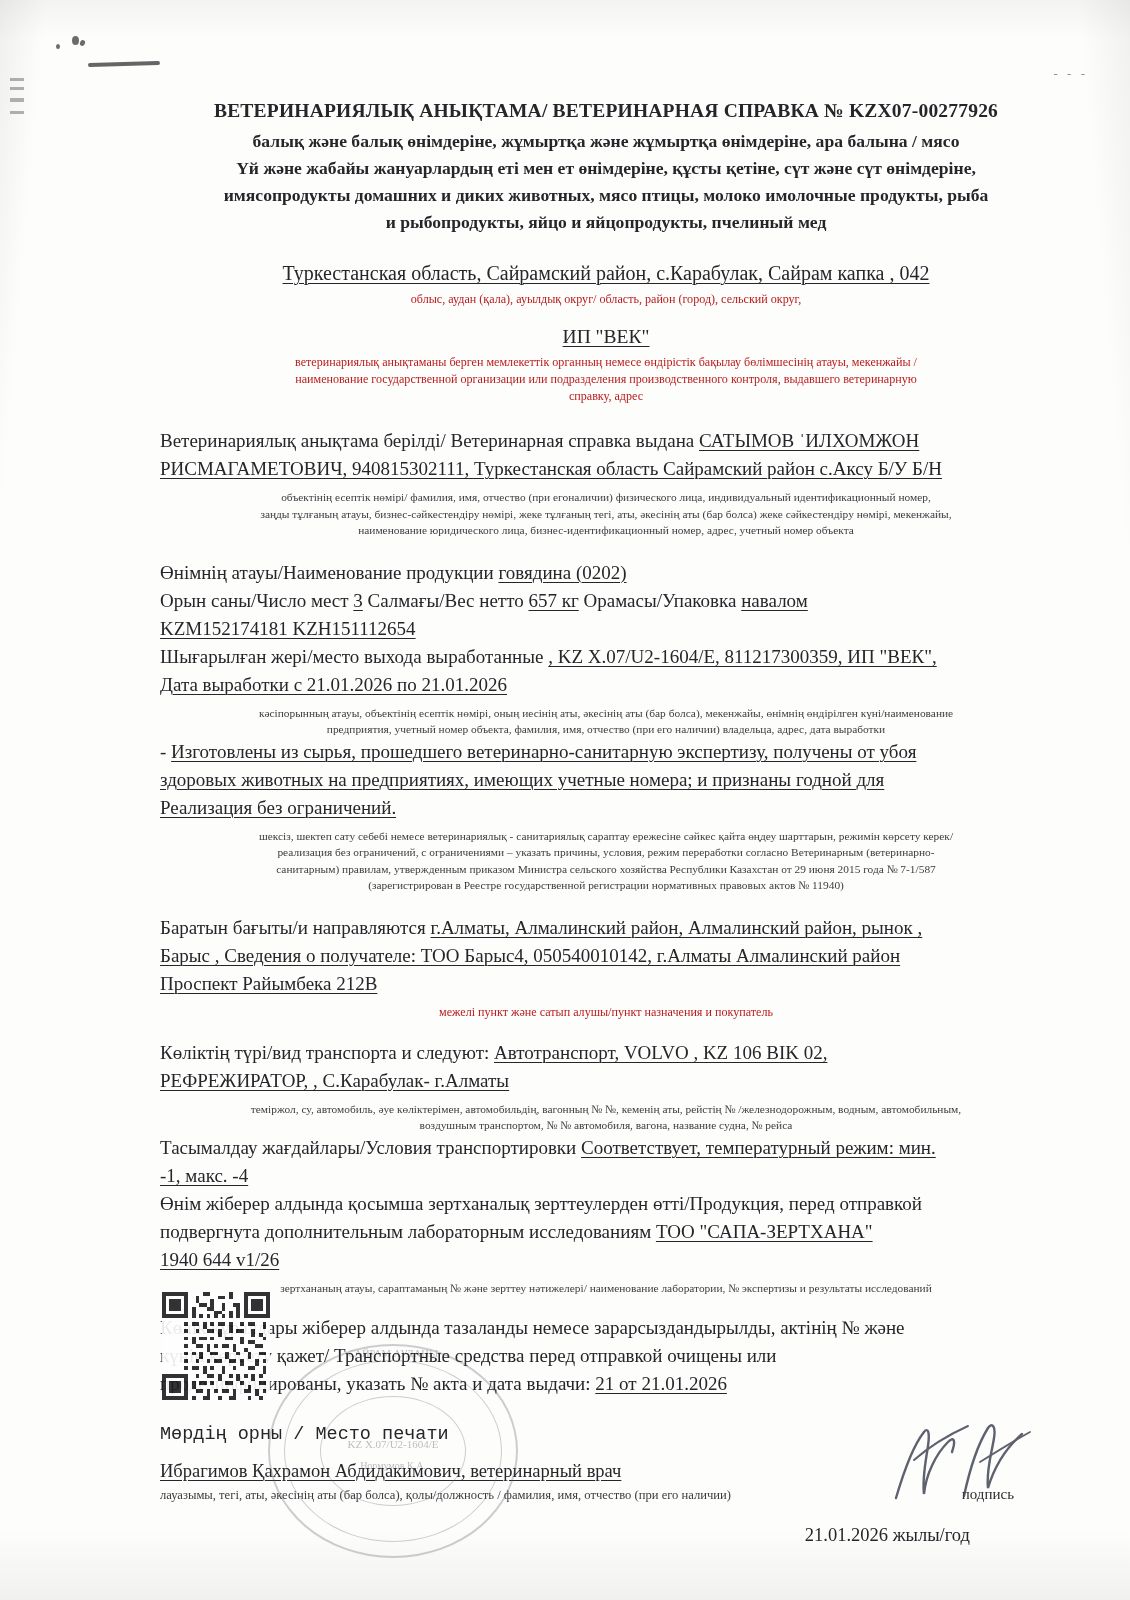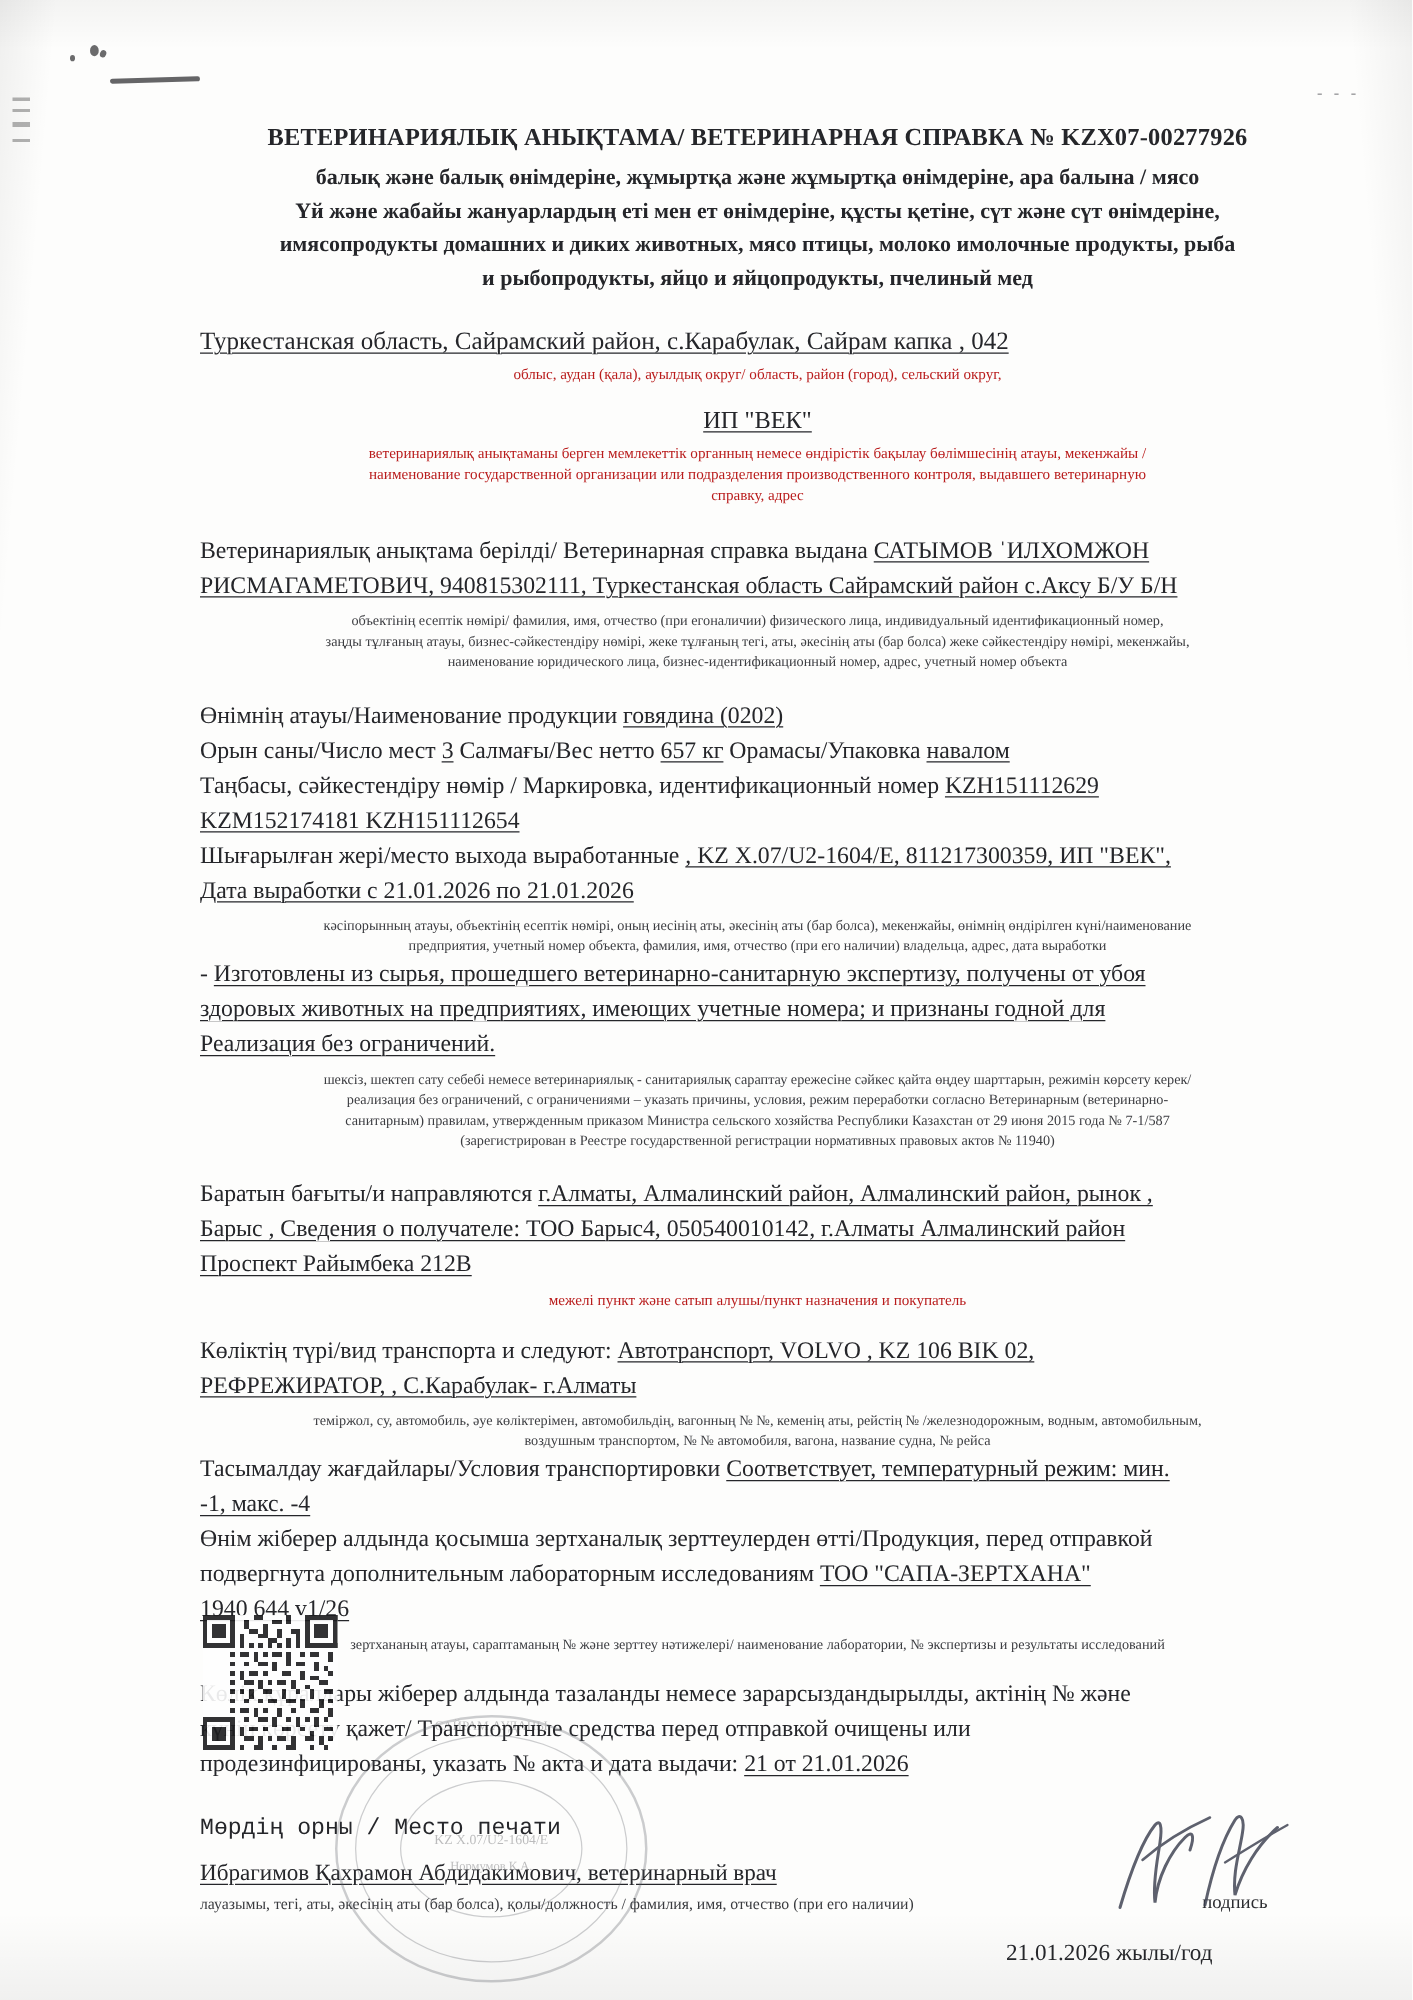--- a/index.html
+++ b/index.html
@@ -111,20 +111,21 @@
   }
   .org-name {
     text-align: center;
     font-size: 19.5px;
     margin-top: 18px;
   }
   .sec-tight { margin-top: 6px; }
 
   
   .addr-line {
+    text-align: center;
     font-size: 20px;
     margin-top: 26px;
   }
 
   
   .sig-zone {
     position: relative;
     margin-top: 10px;
     height: 96px;
   }
@@ -272,24 +273,20 @@
       <span>Өнімнің атауы/Наименование продукции</span>
       <span class="fill">говядина (0202)</span>
     </div>
     <div class="body-line">
       <span>Орын саны/Число мест</span>
       <span class="fill">3</span>
       <span>Салмағы/Вес нетто</span>
       <span class="fill">657 кг</span>
       <span>Орамасы/Упаковка</span>
       <span class="fill">навалом</span>
-    </div>
-    <div class="body-line just">
-      <span>Таңбасы, сәйкестендіру нөмір / Маркировка, идентификационный номер</span>
-      <span class="fill">KZH151112629</span>
     </div>
     <div class="body-line">
       <span class="fill">KZM152174181 KZH151112654</span>
     </div>
 
     <div class="body-line just">
       <span>Шығарылған жері/место выхода выработанные</span>
       <span class="fill">, KZ X.07/U2-1604/E, 811217300359, ИП "ВЕК",</span>
     </div>
     <div class="body-line">

